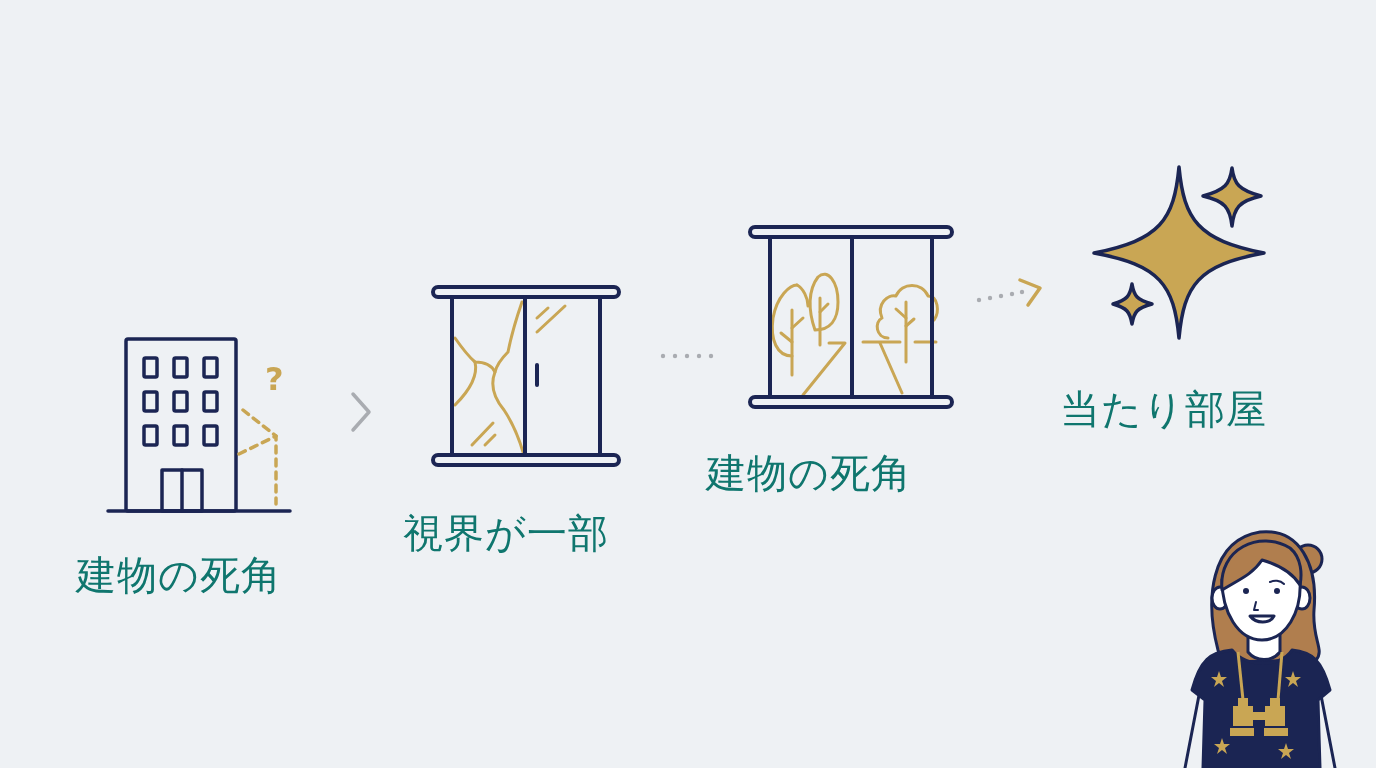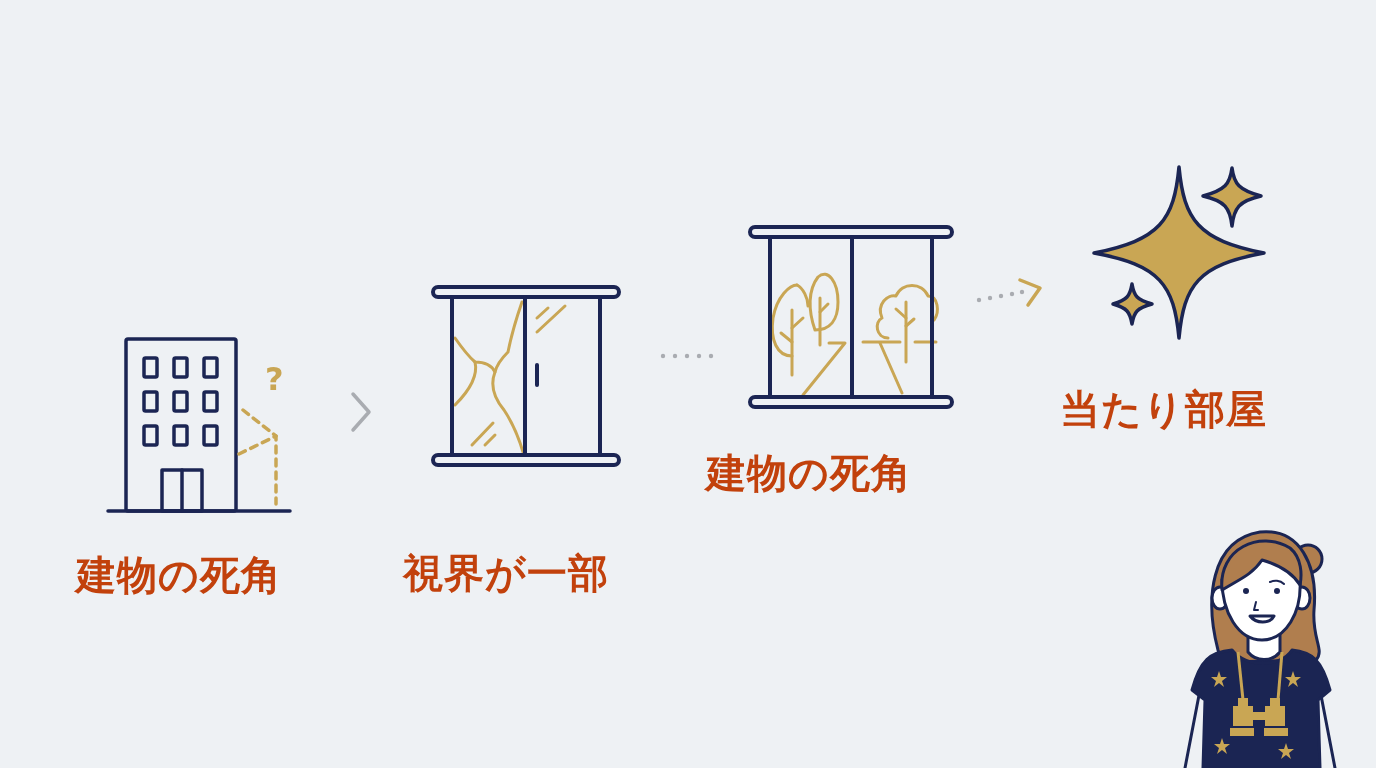--- a/index.html
+++ b/index.html
@@ -3,21 +3,21 @@
 <meta charset="utf-8">
 <style>
   html, body { margin: 0; padding: 0; }
   body {
     width: 1376px; height: 768px; overflow: hidden;
     background: #eef1f4; position: relative;
     font-family: "DejaVu Sans", sans-serif;
   }
   .abs { position: absolute; }
   .label {
-    position: absolute; color: #c2410c; font-weight: bold;
+    position: absolute; color: #0f766e; font-weight: normal;
     font-size: 40px; letter-spacing: 1px; white-space: nowrap;
     font-family: "DejaVu Sans", sans-serif;
   }
   svg { display: block; overflow: visible; }
 </style>
 </head>
 <body>
 
 <div class="abs" style="left:100px;top:330px;width:220px;height:190px;">
   <svg width="220" height="190" viewBox="100 330 220 190">
@@ -72,21 +72,21 @@
 <svg class="abs" style="left:655px;top:350px;" width="70" height="12" viewBox="0 0 70 12">
   <g fill="#a9acb1">
     <circle cx="8" cy="6" r="2.2"></circle>
       <circle cx="20" cy="6" r="2.2"></circle>
       <circle cx="32" cy="6" r="2.2"></circle>
       <circle cx="44" cy="6" r="2.2"></circle>
       <circle cx="56" cy="6" r="2.2"></circle>
   </g>
 </svg>
 
-<div class="label" style="left:403px;top:506px;margin-top:40px;">視界が一部</div>
+<div class="label" style="left:403px;top:506px;">視界が一部</div>
 
 <svg class="abs" style="left:745px;top:222px;" width="212" height="192" viewBox="745 222 212 192">
   <g fill="none" stroke="#c9a654" stroke-width="3" stroke-linecap="round" stroke-linejoin="round">
     <path d="M792,356 C777,356 770,340 773,318 C777,296 790,285 797,285"></path>
     <path d="M815,330 C808,310 808,290 818,277 C828,268 838,282 838,302 C838,320 830,330 815,330"></path>
     <path d="M797,285 C803,288 808,298 808,306"></path>
     <line x1="792" y1="310" x2="792" y2="375"></line>
     <line x1="792" y1="328" x2="803" y2="318"></line>
     <line x1="792" y1="342" x2="781" y2="333"></line>
     <line x1="820" y1="298" x2="820" y2="345"></line>

